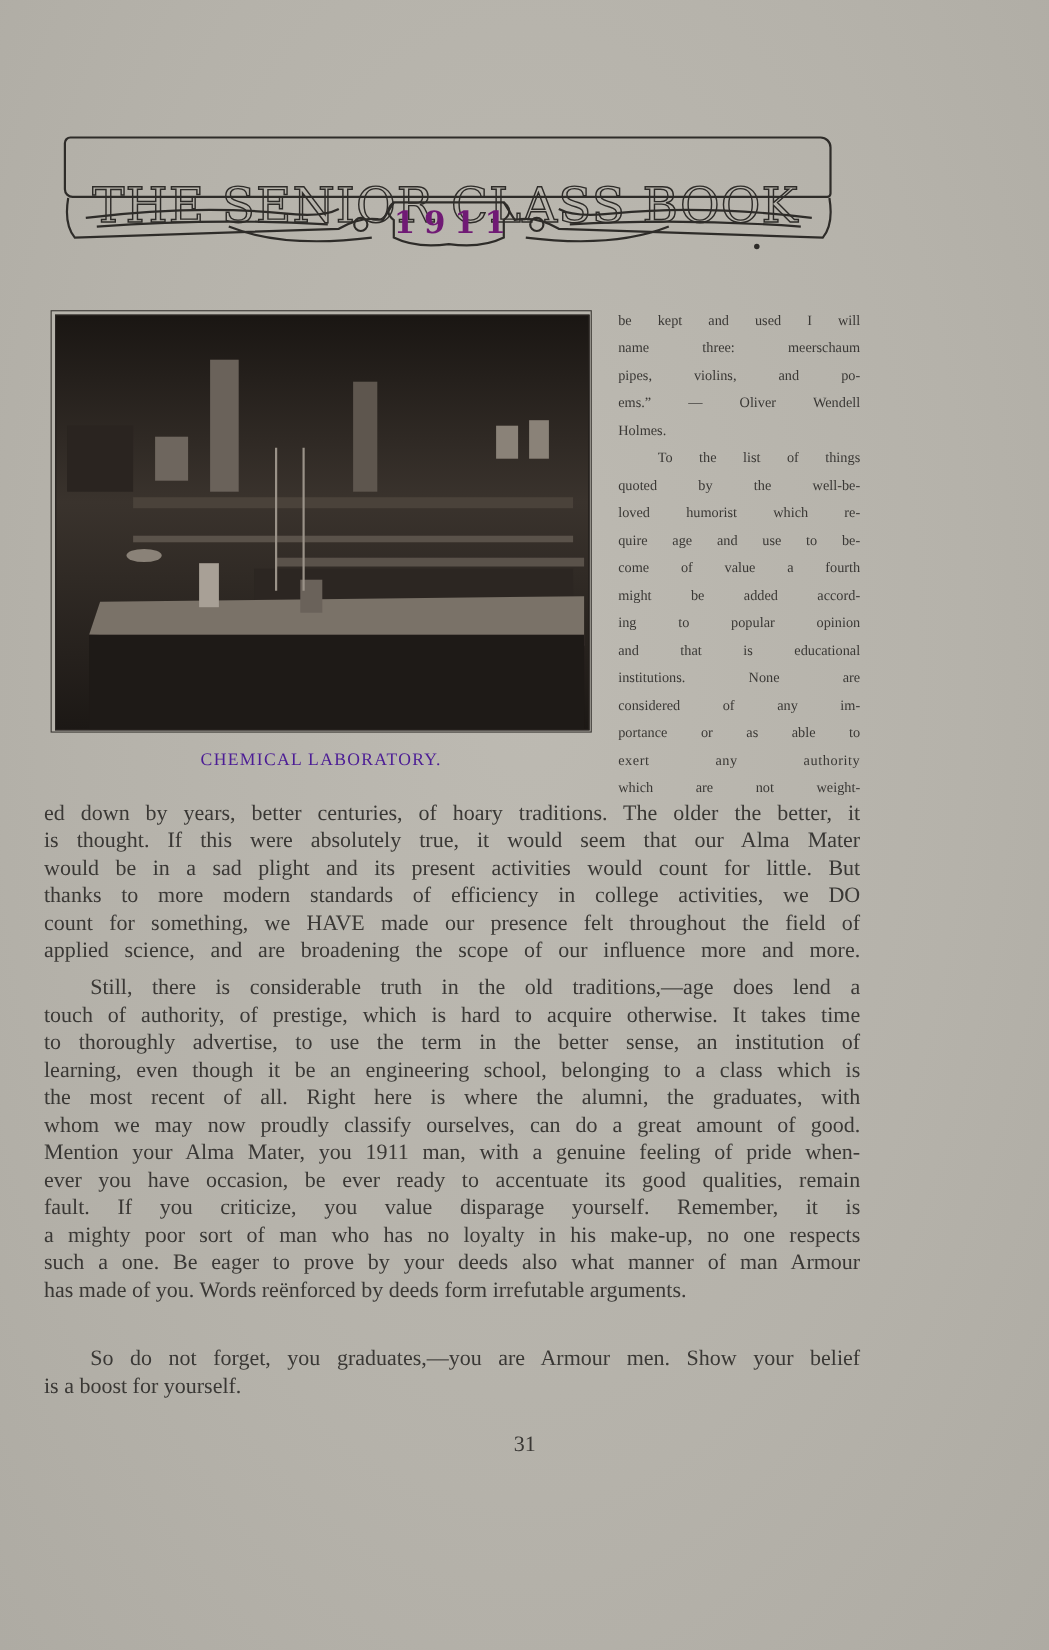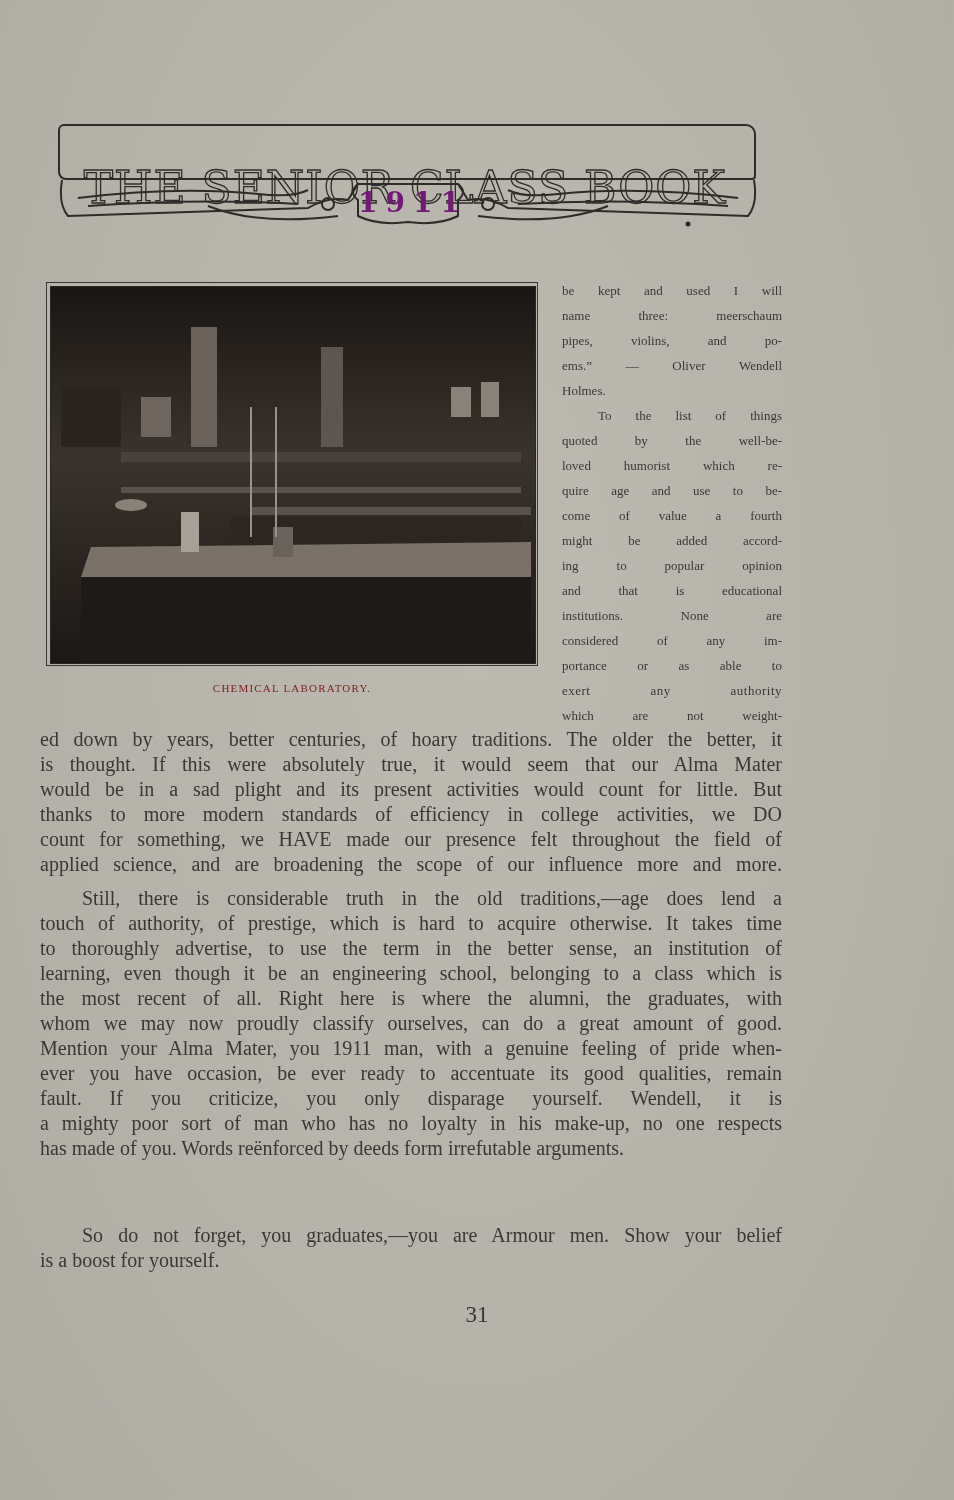--- a/index.html
+++ b/index.html
@@ -36,37 +36,37 @@
     position:absolute; left:46px; top:282px; width:492px; height:384px;
     border:1px solid #3a3733; padding:3px; box-sizing:border-box;
     background:#b7b4ac;
   }
   .photo {
     width:100%; height:100%; background:#1e1a17; position:relative; overflow:hidden;
     border:1px solid #2a2623;
   }
   .caption {
     position:absolute; left:46px; top:682px; width:492px; text-align:center;
-    font-size:11px; letter-spacing:1.2px; color:#7f1d1d;
+    font-size:16px; letter-spacing:1.2px; color:#4c1d95;
   }
   .col-text {
     position:absolute; left:562px; top:278px; width:220px;
     font-size:13px; line-height:25px; text-align:justify;
   }
   .col-line { display:block; text-align:justify; text-align-last:justify; white-space:nowrap; }
   .col-line.last { text-align-last:left; }
   .body-text {
     position:absolute; left:40px; width:742px;
     font-size:20px; line-height:25px;
   }
   .line { display:block; text-align:justify; text-align-last:justify; white-space:nowrap; }
   .line.last { text-align-last:left; }
   .indent { padding-left:42px; }
   .page-num {
-    position:absolute; left:0; width:954px; top:1302px; text-align:center; font-size:23px;
+    position:absolute; left:0; width:954px; top:1302px; text-align:center; font-size:20px;
   }
 </style>
 </head>
 <body>
 
 <div class="header">
   <div class="header-box"></div>
   <div class="header-title">THE SENIOR CLASS BOOK</div>
   <svg class="header-scroll" viewBox="0 0 700 54" width="700" height="54">
     <g fill="none" stroke="#2e2c29" stroke-width="2">
@@ -151,22 +151,23 @@
 
 <div class="body-text" style="top:886px">
   <span class="line indent">Still, there is considerable truth in the old traditions,—age does lend a</span>
   <span class="line">touch of authority, of prestige, which is hard to acquire otherwise. It takes time</span>
   <span class="line">to thoroughly advertise, to use the term in the better sense, an institution of</span>
   <span class="line">learning, even though it be an engineering school, belonging to a class which is</span>
   <span class="line">the most recent of all. Right here is where the alumni, the graduates, with</span>
   <span class="line">whom we may now proudly classify ourselves, can do a great amount of good.</span>
   <span class="line">Mention your Alma Mater, you 1911 man, with a genuine feeling of pride when-</span>
   <span class="line">ever you have occasion, be ever ready to accentuate its good qualities, remain</span>
-  <span class="line">fault. If you criticize, you only disparage yourself. Wendell, it is</span>
+  <span class="line">fault. If you criticize, you value disparage yourself. Remember, it is</span>
   <span class="line">a mighty poor sort of man who has no loyalty in his make-up, no one respects</span>
+  <span class="line">such a one. Be eager to prove by your deeds also what manner of man Armour</span>
   <span class="line last">has made of you. Words reënforced by deeds form irrefutable arguments.</span>
 </div>
 
 <div class="body-text" style="top:1223px">
   <span class="line indent">So do not forget, you graduates,—you are Armour men. Show your belief</span>
   <span class="line last">is a boost for yourself.</span>
 </div>
 
 <div class="page-num">31</div>
 

